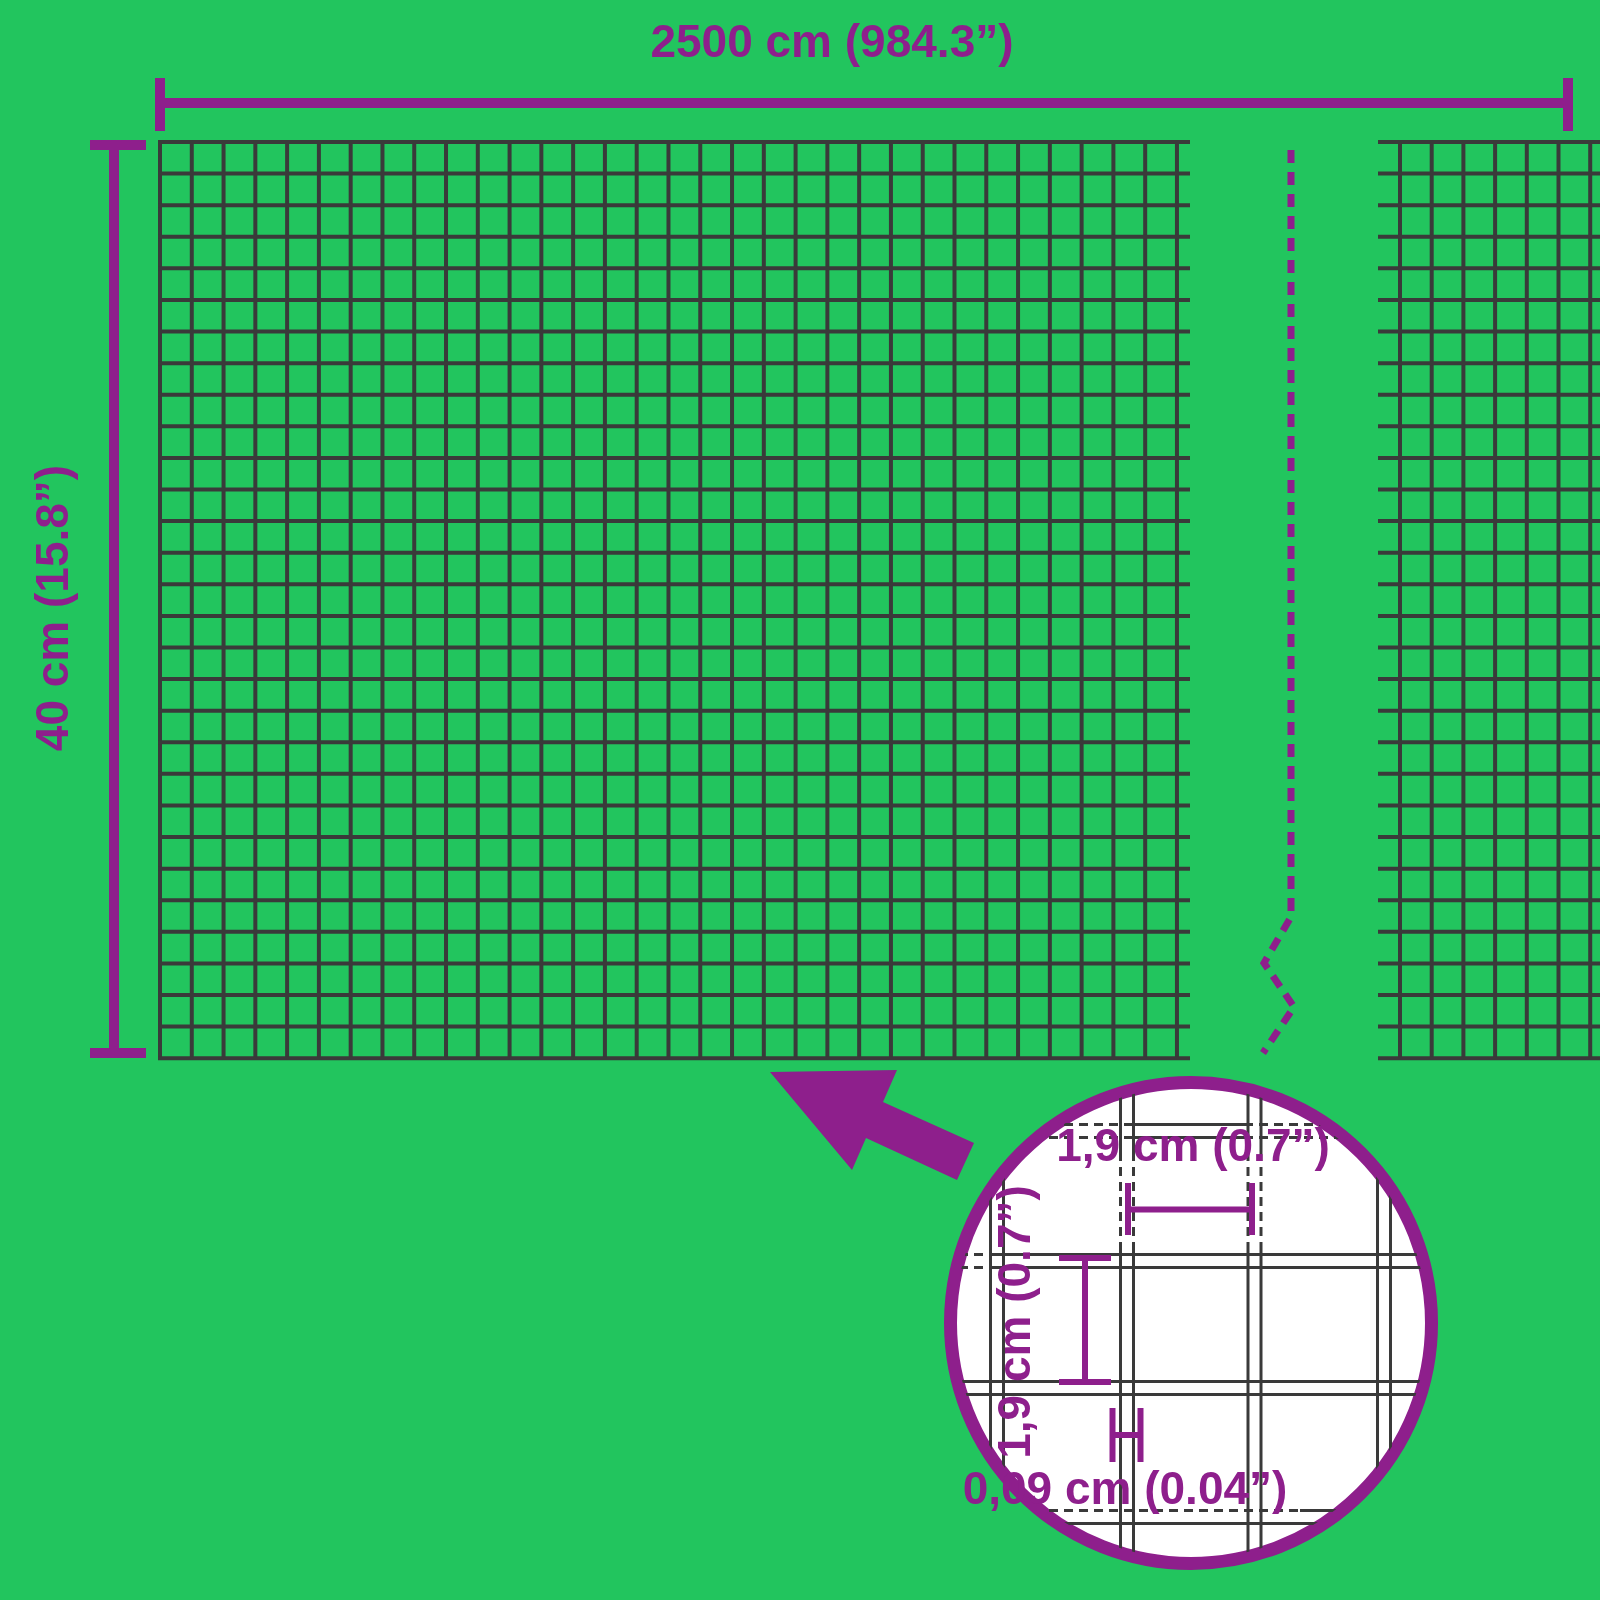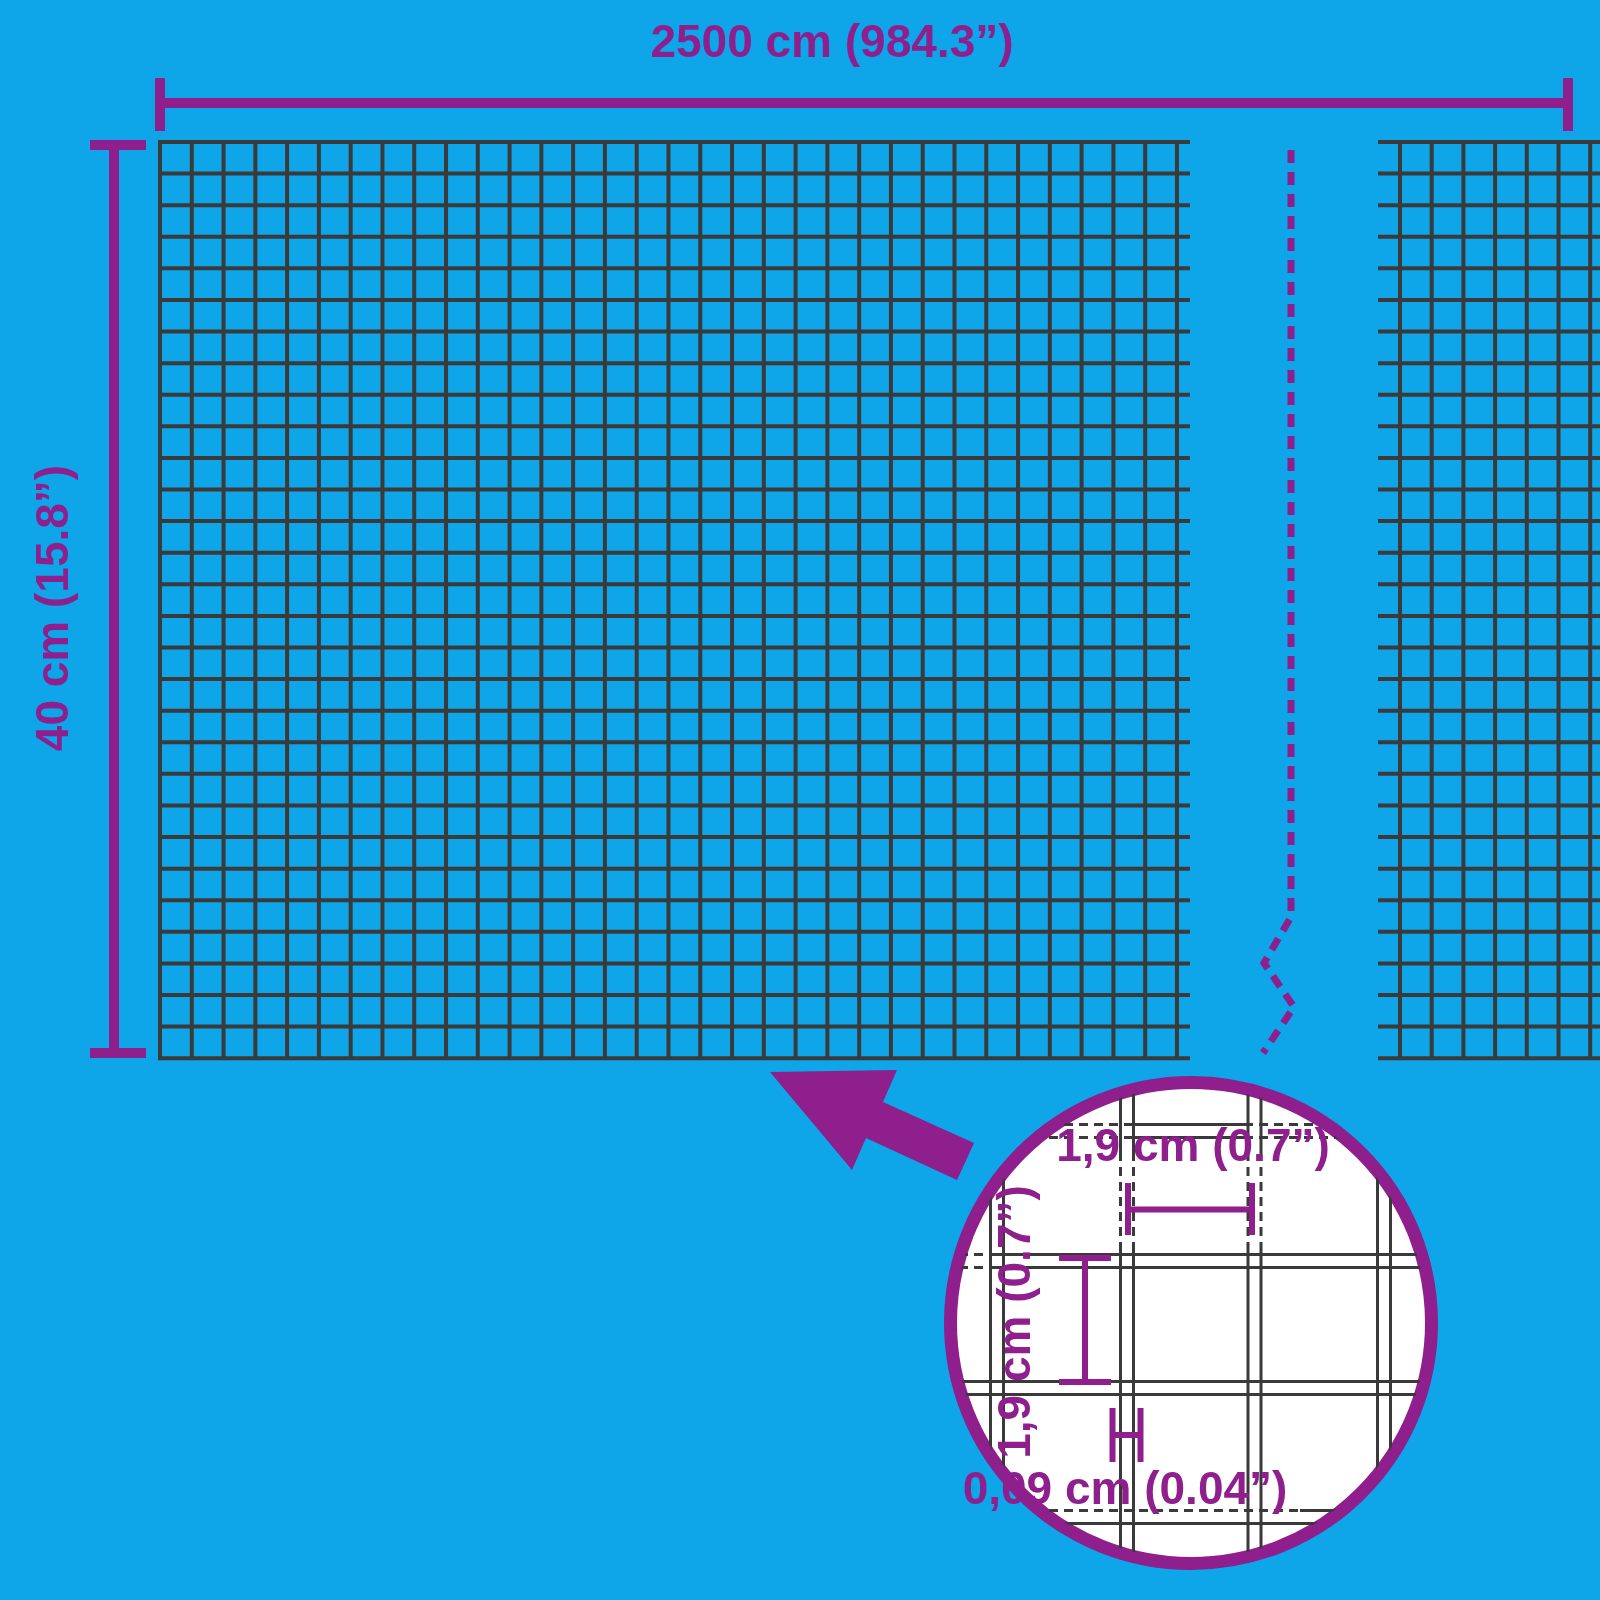--- a/index.html
+++ b/index.html
@@ -1,16 +1,16 @@
 <!DOCTYPE html>
 <html style="--accent: #8E1F8C; --wire: #3A3A3A;"><head>
 <meta charset="utf-8">
 <style>
   html,body{margin:0;padding:0;background:#fff}
-  .canvas{position:relative;width:1600px;height:1600px;background:#0ea5e9;overflow:hidden;
+  .canvas{position:relative;width:1600px;height:1600px;background:#22c55e;overflow:hidden;
           font-family:"Liberation Sans",sans-serif}
   svg{position:absolute;left:0;top:0}
   text.lbl{font-family:"Liberation Sans",sans-serif;font-weight:bold;font-size:46px;
            fill:var(--accent,#8E1F8C)}
   .dim{stroke:var(--accent,#8E1F8C)}
   .fill-accent{fill:var(--accent,#8E1F8C)}
   .wire{stroke:var(--wire,#3A3A3A)}
 </style>
 </head>
 <body>

